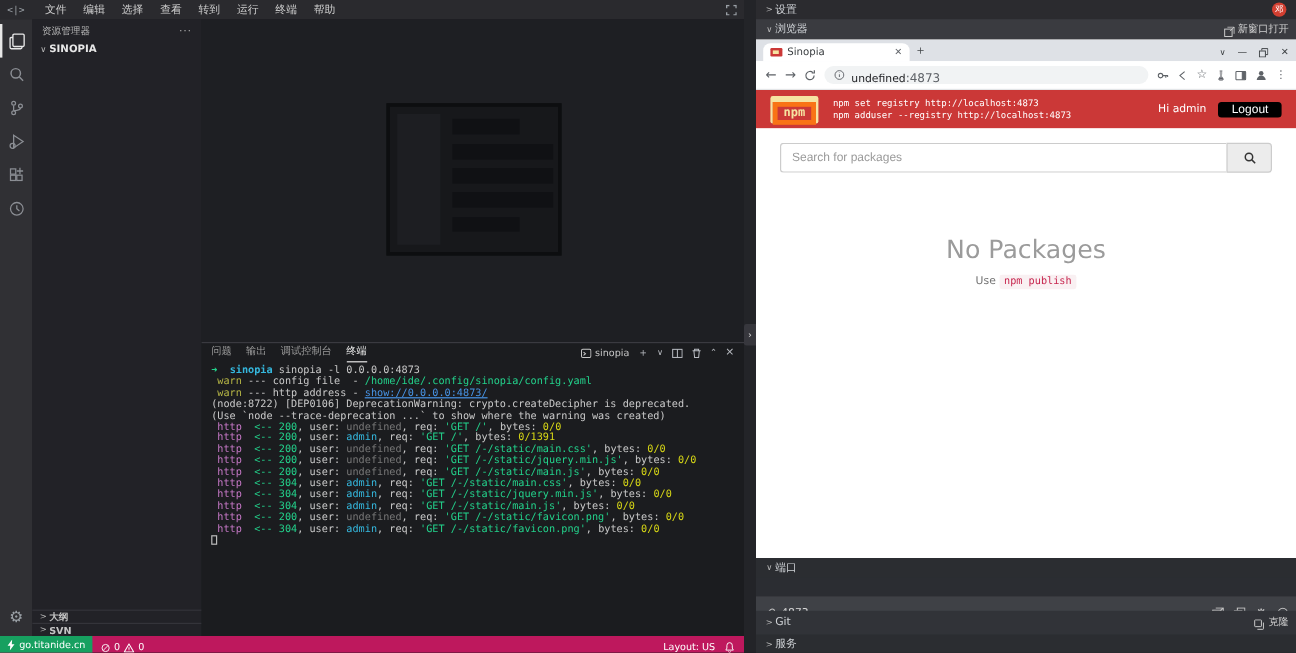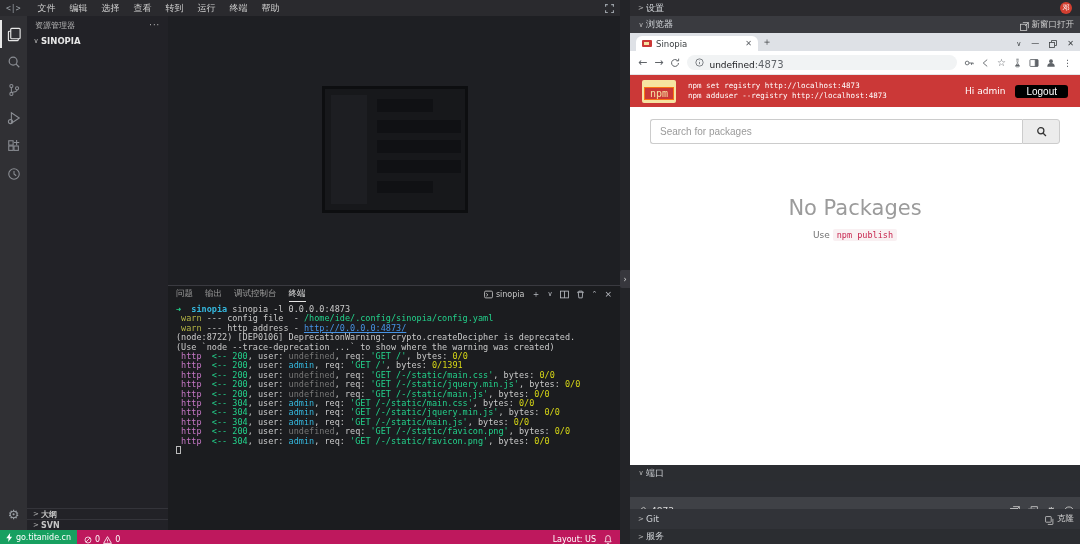--- a/index.html
+++ b/index.html
@@ -80,21 +80,21 @@
   .nav-arrow{font-size:11px}
   #urlpill{flex:1;height:15px;background:#f1f3f4;border-radius:8px;display:flex;align-items:center;padding:0 8px;gap:5px}
   #url-host{font-size:9px;color:#202124}
   #url-port{font-size:10px;color:#5f6368}
   .tb-icon{color:#5f6368}
   #star{font-size:10px}
   #kebab{font-size:9px;letter-spacing:0}
 
   #npmheader{height:32px;background:#cb3837;display:flex;align-items:center;padding:0 12px;gap:12px}
   #npmlogo{background:#f6e3a1;padding:2px;border-radius:2px}
-  #npmlogo-inner{background:#cb3837;border:1px solid #f97316;color:#f6e3a1;font-family:"DejaVu Sans Mono",monospace;font-weight:normal;font-size:10px;line-height:12px;padding:0 5px}
+  #npmlogo-inner{background:#cb3837;border:4px solid #f97316;color:#f6e3a1;font-family:"DejaVu Sans Mono",monospace;font-weight:bold;font-size:10px;line-height:12px;padding:0 5px}
   #npmcmds{font-family:"DejaVu Sans Mono",monospace;font-size:7.5px;line-height:10px;color:#fff}
   #npm-right{margin-left:auto;display:flex;align-items:center;gap:10px}
   #greeting{font-size:9px;color:#fff}
   #logout{background:#000000;color:#fff;font-size:10px;border:none;border-radius:3px;padding:1px 11px;cursor:pointer}
 
   #pagecontent{flex:1;background:#fff;position:relative}
   #searchrow{display:flex;margin:12px 20px 0 20px}
   #searchinput{flex:1;height:25px;border:1px solid #ccc;border-right:none;border-radius:3px 0 0 3px;padding:0 9px;font-size:10px;color:#333;outline:none}
   #searchinput::placeholder{color:#9a9a9a}
   #searchbtn{width:38px;height:25px;background:#ececec;border:1px solid #ccc;border-radius:0 3px 3px 0;display:flex;align-items:center;justify-content:center;color:#333}
@@ -240,21 +240,21 @@
                   <path d="M2 4h12M5 4V2h6v2M4 4l1 10h6l1-10"></path>
                 </svg>
             </span>
             <span class="taction" style="font-size:7px">⌃</span>
             <span class="taction">×</span>
           </span>
         </div>
         <div id="term-body">
             <div class="tl"><span class="seg-p">➜  </span><span class="seg-s">sinopia</span><span class="seg-w"> sinopia -l 0.0.0.0:4873</span></div>
             <div class="tl"><span class="seg-o"> warn </span><span class="seg-w">--- config file  - </span><span class="seg-g">/home/ide/.config/sinopia/config.yaml</span></div>
-            <div class="tl"><span class="seg-o"> warn </span><span class="seg-w">--- http address - </span><span class="seg-b">http://0.0.0.0:4873/</span></div>
+            <div class="tl"><span class="seg-o"> warn </span><span class="seg-w">--- http address - </span><span class="seg-b">show://0.0.0.0:4873/</span></div>
             <div class="tl"><span class="seg-w">(node:8722) [DEP0106] DeprecationWarning: crypto.createDecipher is deprecated.</span></div>
             <div class="tl"><span class="seg-w">(Use `node --trace-deprecation ...` to show where the warning was created)</span></div>
             <div class="tl"><span class="seg-m"> http</span><span class="seg-g">  &lt;-- 200</span><span class="seg-w">, user: </span><span class="seg-d">undefined</span><span class="seg-w">, req: </span><span class="seg-g">'GET /'</span><span class="seg-w">, bytes: </span><span class="seg-y">0/0</span></div>
             <div class="tl"><span class="seg-m"> http</span><span class="seg-g">  &lt;-- 200</span><span class="seg-w">, user: </span><span class="seg-c">admin</span><span class="seg-w">, req: </span><span class="seg-g">'GET /'</span><span class="seg-w">, bytes: </span><span class="seg-y">0/1391</span></div>
             <div class="tl"><span class="seg-m"> http</span><span class="seg-g">  &lt;-- 200</span><span class="seg-w">, user: </span><span class="seg-d">undefined</span><span class="seg-w">, req: </span><span class="seg-g">'GET /-/static/main.css'</span><span class="seg-w">, bytes: </span><span class="seg-y">0/0</span></div>
             <div class="tl"><span class="seg-m"> http</span><span class="seg-g">  &lt;-- 200</span><span class="seg-w">, user: </span><span class="seg-d">undefined</span><span class="seg-w">, req: </span><span class="seg-g">'GET /-/static/jquery.min.js'</span><span class="seg-w">, bytes: </span><span class="seg-y">0/0</span></div>
             <div class="tl"><span class="seg-m"> http</span><span class="seg-g">  &lt;-- 200</span><span class="seg-w">, user: </span><span class="seg-d">undefined</span><span class="seg-w">, req: </span><span class="seg-g">'GET /-/static/main.js'</span><span class="seg-w">, bytes: </span><span class="seg-y">0/0</span></div>
             <div class="tl"><span class="seg-m"> http</span><span class="seg-g">  &lt;-- 304</span><span class="seg-w">, user: </span><span class="seg-c">admin</span><span class="seg-w">, req: </span><span class="seg-g">'GET /-/static/main.css'</span><span class="seg-w">, bytes: </span><span class="seg-y">0/0</span></div>
             <div class="tl"><span class="seg-m"> http</span><span class="seg-g">  &lt;-- 304</span><span class="seg-w">, user: </span><span class="seg-c">admin</span><span class="seg-w">, req: </span><span class="seg-g">'GET /-/static/jquery.min.js'</span><span class="seg-w">, bytes: </span><span class="seg-y">0/0</span></div>
             <div class="tl"><span class="seg-m"> http</span><span class="seg-g">  &lt;-- 304</span><span class="seg-w">, user: </span><span class="seg-c">admin</span><span class="seg-w">, req: </span><span class="seg-g">'GET /-/static/main.js'</span><span class="seg-w">, bytes: </span><span class="seg-y">0/0</span></div>

